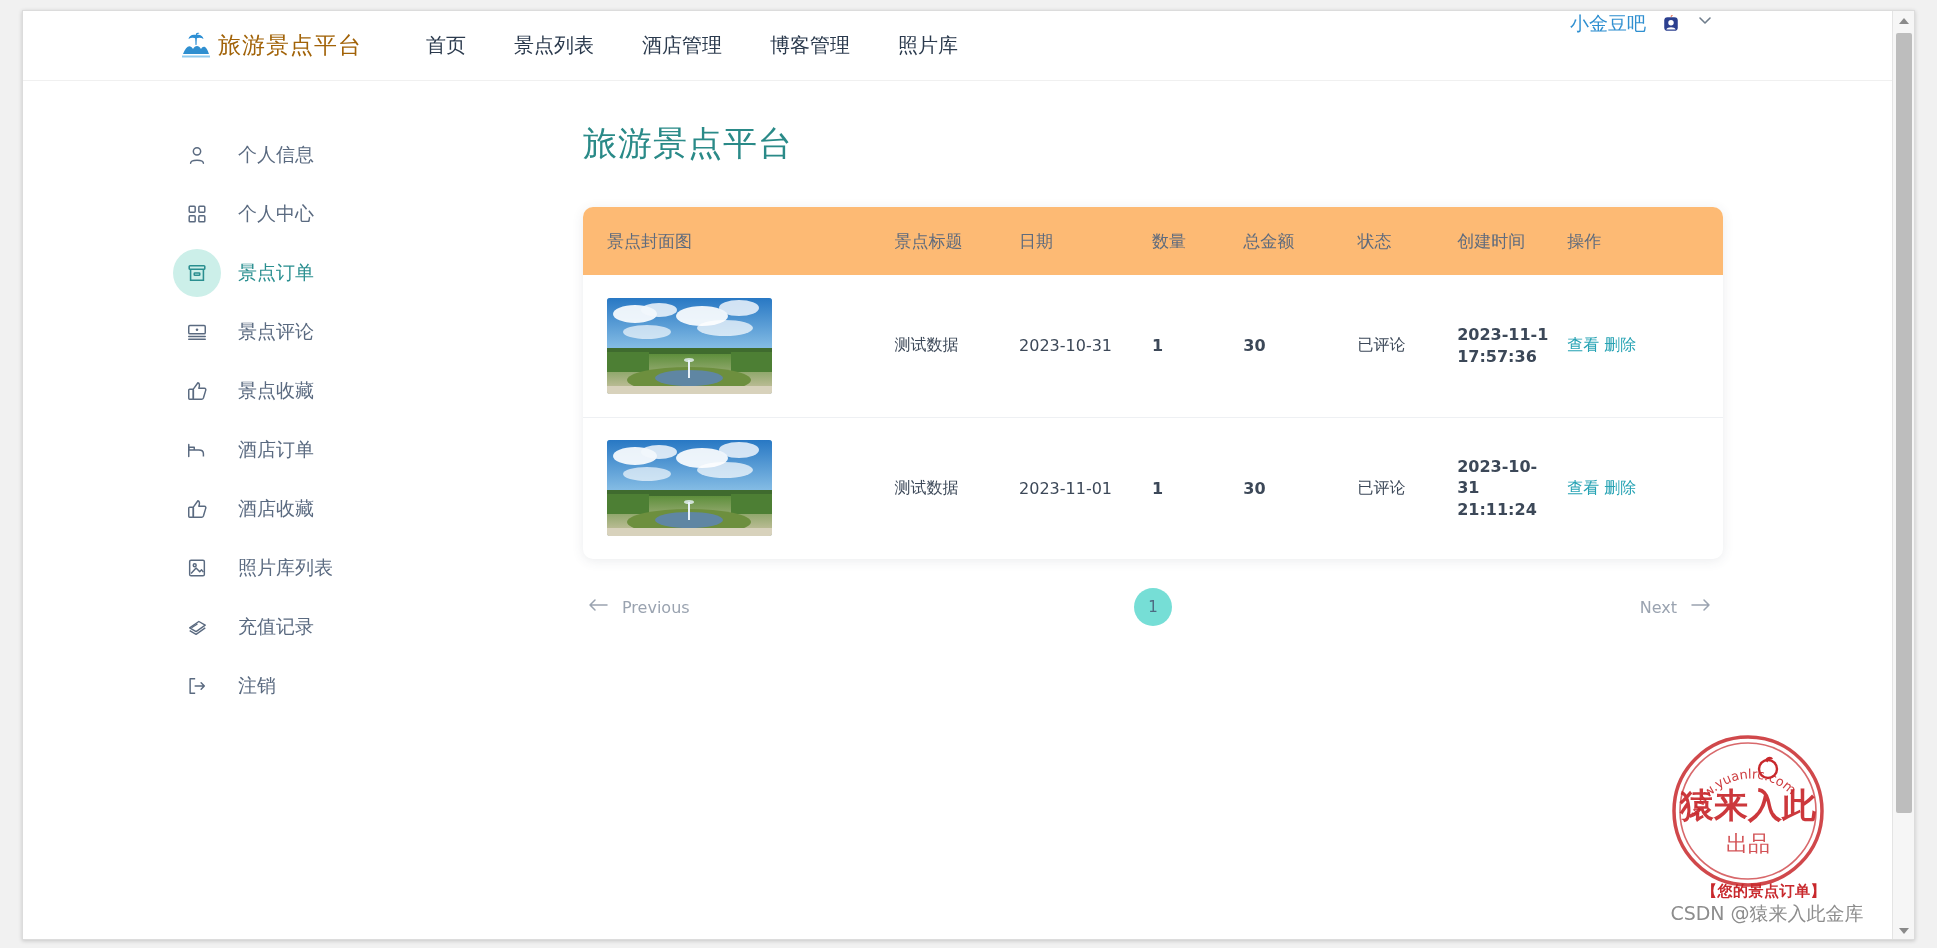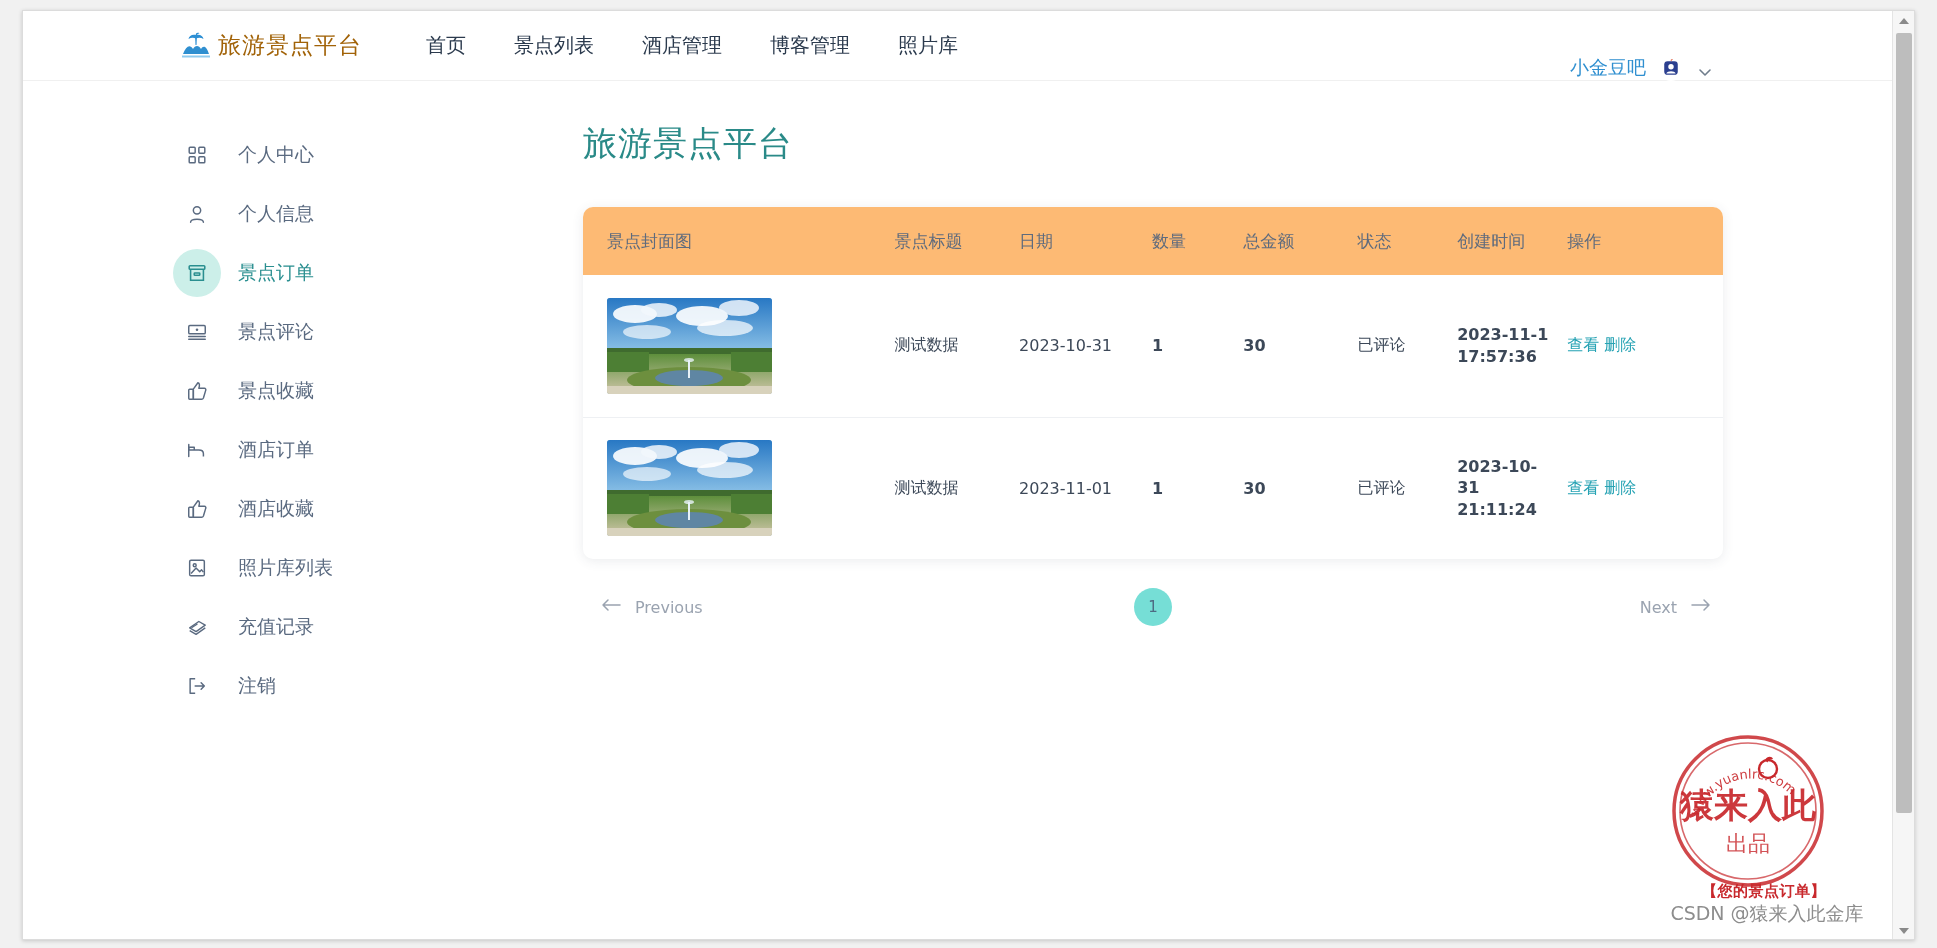--- a/index.html
+++ b/index.html
@@ -74,21 +74,21 @@
     font-size: 23px; color: #a16207; letter-spacing: 1px;
     font-family: "DejaVu Sans", sans-serif;
   }
   #mainnav { display: flex; align-items: center; margin-left: 64px; gap: 48px; }
   #mainnav .nav-link {
     font-size: 20px; color: #2b3a4d; cursor: pointer;
     font-family: Liberation Sans, sans-serif; white-space: nowrap;
   }
   #userbox {
     position: absolute; right: 180px; top: 0; height: 70px;
-    display: flex; align-items: flex-end; gap: 12px;
+    display: flex; align-items: flex-start; gap: 12px;
   }
   #userbox .username {
     font-size: 19px; color: #2f8fd0;
     font-family: "DejaVu Sans", sans-serif;
   }
   #userbox .avatar {
     width: 26px; height: 26px; border-radius: 50%;
     display: flex; align-items: center; justify-content: center;
     background: #ffffff;
   }
@@ -179,21 +179,21 @@
   #pager {
     width: 1140px; height: 60px; margin-top: 18px;
     position: relative;
     display: flex; align-items: center;
   }
   #pager .pg-prev, #pager .pg-next {
     display: flex; align-items: center; gap: 12px;
     font-size: 16px; color: #9aa3b0; cursor: pointer;
     font-family: "DejaVu Sans", sans-serif;
   }
-  #pager .pg-prev { position: absolute; left: 18px; }
+  #pager .pg-prev { position: absolute; left: 5px; }
   #pager .pg-next { position: absolute; right: 12px; }
   #pager .pg-num {
     position: absolute; left: 50%; transform: translateX(-50%);
     width: 38px; height: 38px; border-radius: 50%;
     background: #76ded6; color: #4d6b82;
     display: flex; align-items: center; justify-content: center;
     font-size: 15px; cursor: pointer;
     font-family: "DejaVu Sans", sans-serif;
   }
 
@@ -269,37 +269,37 @@
         </span>
       </div>
 
     </div>
 
     <div id="sidebar">
 
       <div class="side-item">
         <span class="side-icon-wrap">
           <svg viewBox="0 0 24 24" width="22" height="22" fill="none" stroke="#5a6a80" stroke-width="1.6">
+            <circle cx="12" cy="8" r="4"></circle>
+              <path d="M5 21 C5 16.5 19 16.5 19 21" stroke-linecap="round"></path>
+          </svg>
+        </span>
+        <span class="side-label">个人信息</span>
+      </div>
+
+      <div class="side-item">
+        <span class="side-icon-wrap">
+          <svg viewBox="0 0 24 24" width="22" height="22" fill="none" stroke="#5a6a80" stroke-width="1.6">
             <rect x="3.5" y="3.5" width="6.5" height="6.5" rx="1"></rect>
               <rect x="14" y="3.5" width="6.5" height="6.5" rx="1"></rect>
             <rect x="3.5" y="14" width="6.5" height="6.5" rx="1"></rect>
               <rect x="14" y="14" width="6.5" height="6.5" rx="1"></rect>
           </svg>
         </span>
         <span class="side-label">个人中心</span>
-      </div>
-
-      <div class="side-item">
-        <span class="side-icon-wrap">
-          <svg viewBox="0 0 24 24" width="22" height="22" fill="none" stroke="#5a6a80" stroke-width="1.6">
-            <circle cx="12" cy="8" r="4"></circle>
-              <path d="M5 21 C5 16.5 19 16.5 19 21" stroke-linecap="round"></path>
-          </svg>
-        </span>
-        <span class="side-label">个人信息</span>
       </div>
 
       <div class="side-item active">
         <span class="side-icon-wrap">
           <svg viewBox="0 0 24 24" width="22" height="22" fill="none" stroke="#2a8f90" stroke-width="1.7">
             <rect x="3.5" y="4" width="17" height="4" rx="1"></rect>
             <path d="M5 8 L5 20 L19 20 L19 8"></path>
             <rect x="9" y="12" width="6" height="2.4" rx="0.6"></rect>
           </svg>
         </span>

